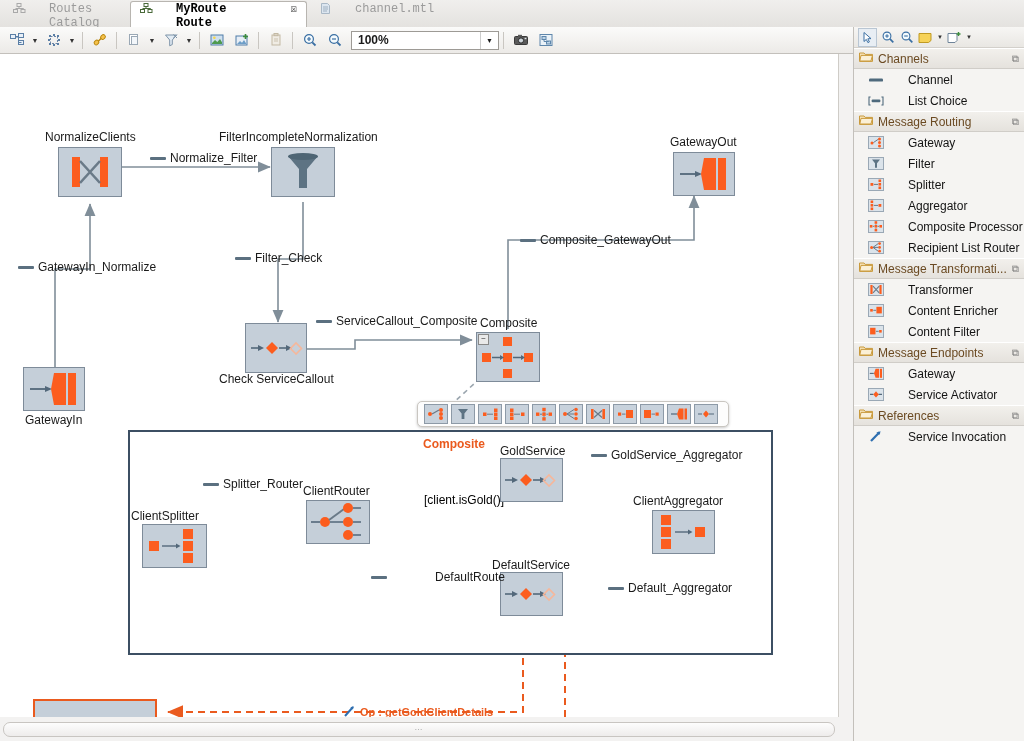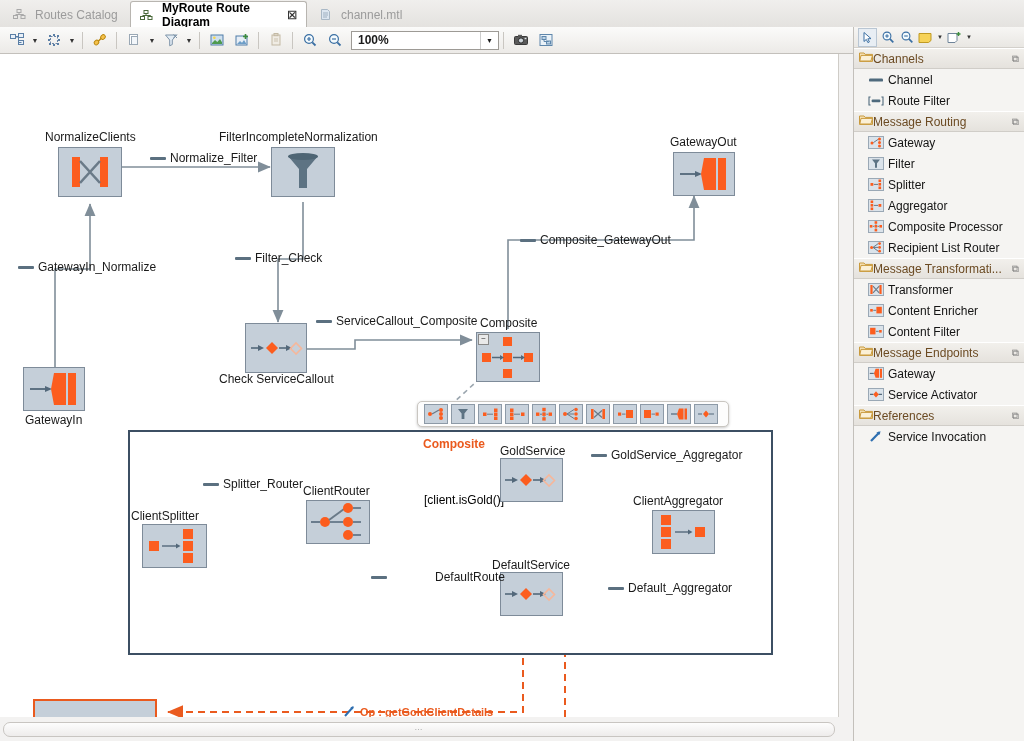--- a/index.html
+++ b/index.html
@@ -7,22 +7,22 @@
     width:1024px;height:741px;overflow:hidden;
     font-family:"Liberation Sans", sans-serif;
     font-size:12px;color:#1a1a1a;background:#f3f2f1;
     -webkit-font-smoothing:antialiased;
   }
   .app{position:relative;width:1024px;height:741px;}
 
   
   .tabbar{position:absolute;left:0;top:0;width:1024px;height:27px;
      background:linear-gradient(#f0efed,#e4e2df);border-bottom:1px solid #b8b5b0;}
-  .tab{position:absolute;top:2px;height:25px;display:flex;align-items:center;
-     padding:0 9px;gap:9px;font-size:12px;box-sizing:border-box;}
+  .tab{position:absolute;top:2px;height:25px;display:flex;align-items:flex-start;
+     padding:0 9px;gap:23px;font-size:12px;box-sizing:border-box;font-family:Liberation Mono, monospace;}
   .tab.inactive{color:#9b9b9b;}
   .tab.active{background:#ffffff;border:1px solid #b8b5b0;border-bottom:none;
      border-radius:3px 3px 0 0;color:#000;font-weight:bold;top:1px;height:27px;}
   .tab .close{font-size:11px;margin-left:3px;color:#333;}
   .ticon{width:13px;height:13px;display:inline-block;position:relative;flex:0 0 auto;}
 
   
   .toolbar{position:absolute;left:0;top:27px;width:1024px;height:27px;
      background:linear-gradient(#fbfbfa,#eceae7);border-bottom:1px solid #c3c0bb;
      display:flex;align-items:center;padding-left:4px;box-sizing:border-box;}
@@ -78,26 +78,26 @@
      background:#f5f4f2;border-left:1px solid #c3c0bb;box-sizing:border-box;}
   .palhdr{height:22px;display:flex;align-items:center;gap:5px;padding:0 6px;
      background:linear-gradient(#fafaf9,#eceae6);border-bottom:1px solid #ccc9c4;
      font-size:12px;font-weight:bold;color:#222;box-sizing:border-box;}
   .palhdr .arrow{margin-left:auto;font-size:11px;color:#555;}
   .paltools{height:21px;display:flex;align-items:center;gap:2px;padding:0 4px;
      background:linear-gradient(#f7f6f4,#e9e7e3);border-bottom:1px solid #d3d0cb;
      box-sizing:border-box;}
   .ptbtn{width:17px;height:17px;display:flex;align-items:center;justify-content:center;}
   .ptsmall{width:8px;height:17px;display:flex;align-items:center;justify-content:center;font-size:6px;color:#333;}
-  .pgroup{height:21px;display:flex;align-items:center;padding:0 5px;
+  .pgroup{height:21px;display:flex;align-items:center;gap:5px;padding:0 5px;
      background:linear-gradient(#f2f0ec,#e5e2dd);border-top:1px solid #fff;
      border-bottom:1px solid #d0cdc8;font-size:12px;color:#5a3d1e;box-sizing:border-box;}
   .pgroup .gname{font-weight:normal;color:#6b4a22;}
   .pgroup .pin{margin-left:auto;font-size:10px;color:#7a7a7a;}
-  .pitem{height:21px;display:flex;align-items:center;gap:4px;padding-left:14px;
+  .pitem{height:21px;display:flex;align-items:center;gap:24px;padding-left:14px;
      font-size:12px;color:#141414;box-sizing:border-box;}
   .pico{width:16px;height:14px;display:flex;align-items:center;justify-content:center;flex:0 0 auto;}
 
   
   .hscroll{position:absolute;left:0;top:717px;width:838px;height:24px;
      background:#f3f2f1;display:flex;align-items:center;padding:0 3px;box-sizing:border-box;}
   .hthumb{flex:1;height:13px;background:linear-gradient(#fdfdfd,#eeeceb);
      border:1px solid #c8c5c1;border-radius:7px;display:flex;align-items:center;justify-content:center;
      font-size:8px;color:#aaa;letter-spacing:1px;}
   .vthumb{position:absolute;left:2px;top:36px;width:11px;height:108px;
@@ -637,21 +637,21 @@
         </span>
       <span>Channel</span>
     </div>
     <div class="pitem">
       <span class="pico">
           <svg width="16" height="12" viewBox="0 0 16 12">
             <path d="M2.6,2 H1 v8 h1.6 M13.4,2 H15 v8 h-1.6" stroke="#4f6a7d" fill="none" stroke-width="1.1"></path>
             <rect x="3.6" y="4.6" width="8.8" height="2.6" rx="1" fill="#4f6a7d"></rect>
           </svg>
         </span>
-      <span>Route Filter</span>
+      <span>List Choice</span>
     </div>
 
     <div class="pgroup">
       <span>
         <svg width="14" height="12" viewBox="0 0 14 12">
             <path d="M0.5,2 h4.5 l1.2,1.4 h7.3 v7 H0.5z" fill="#f6e3b8" stroke="#c99a3d"></path>
             <path d="M2,4.4 h11.5 l-1.6,5.6 H0.8z" fill="#fbf0d6" stroke="#c99a3d"></path>
           </svg>
       </span>
       <span class="gname">Message Routing</span>

